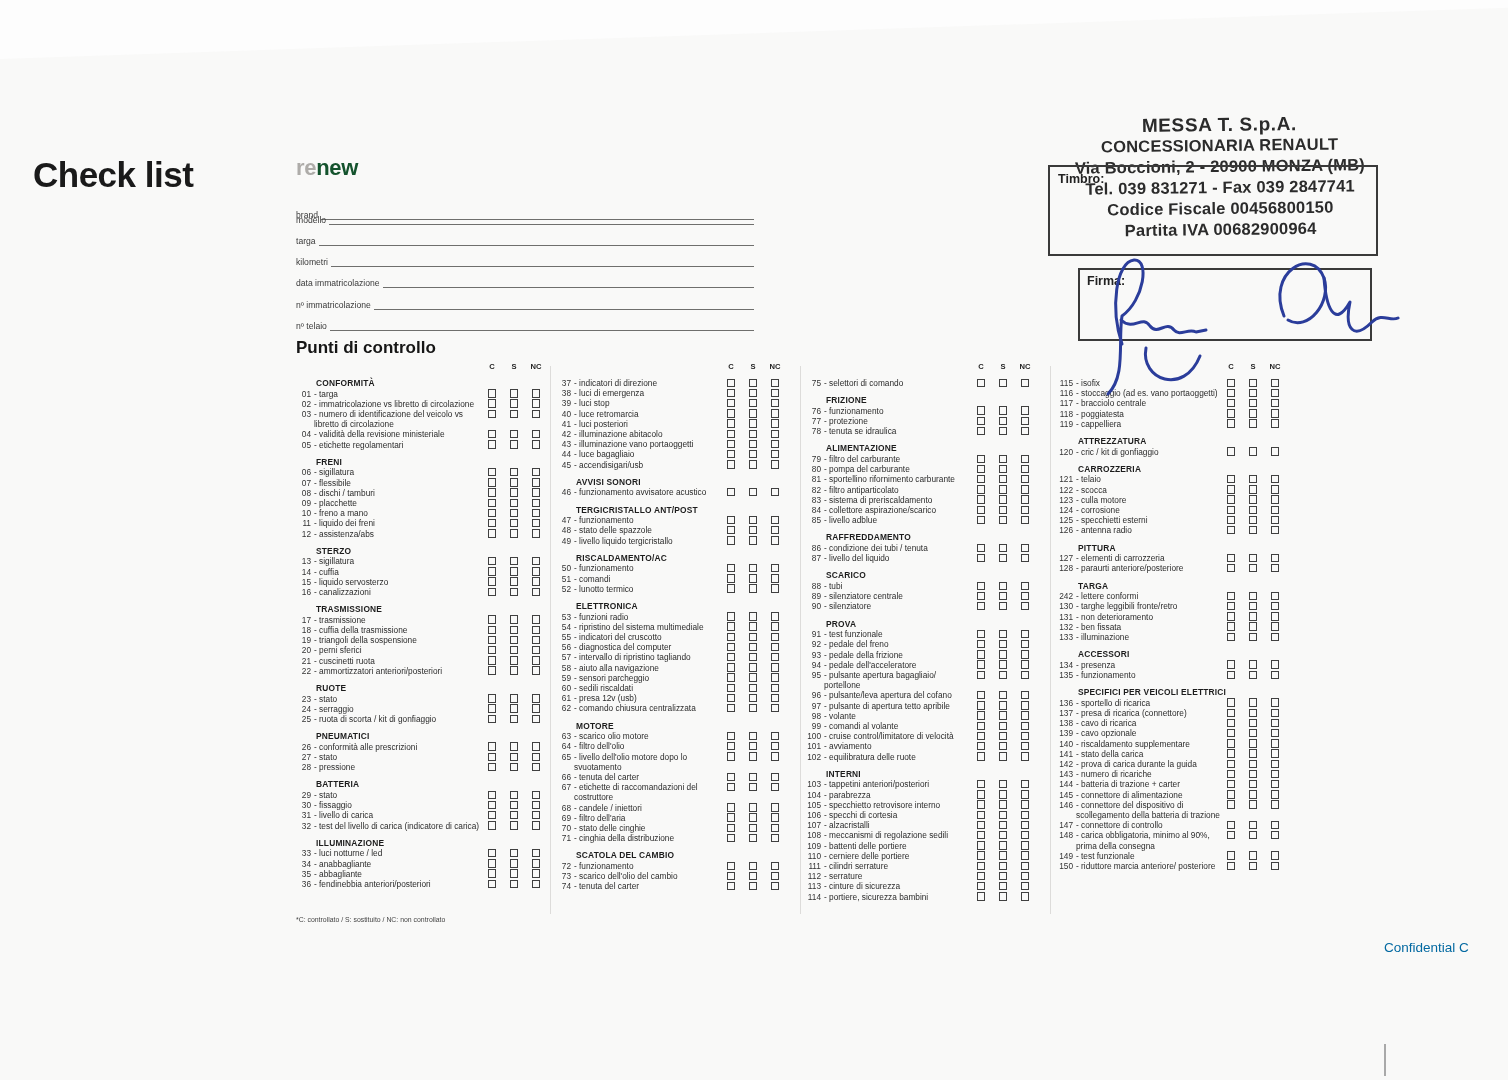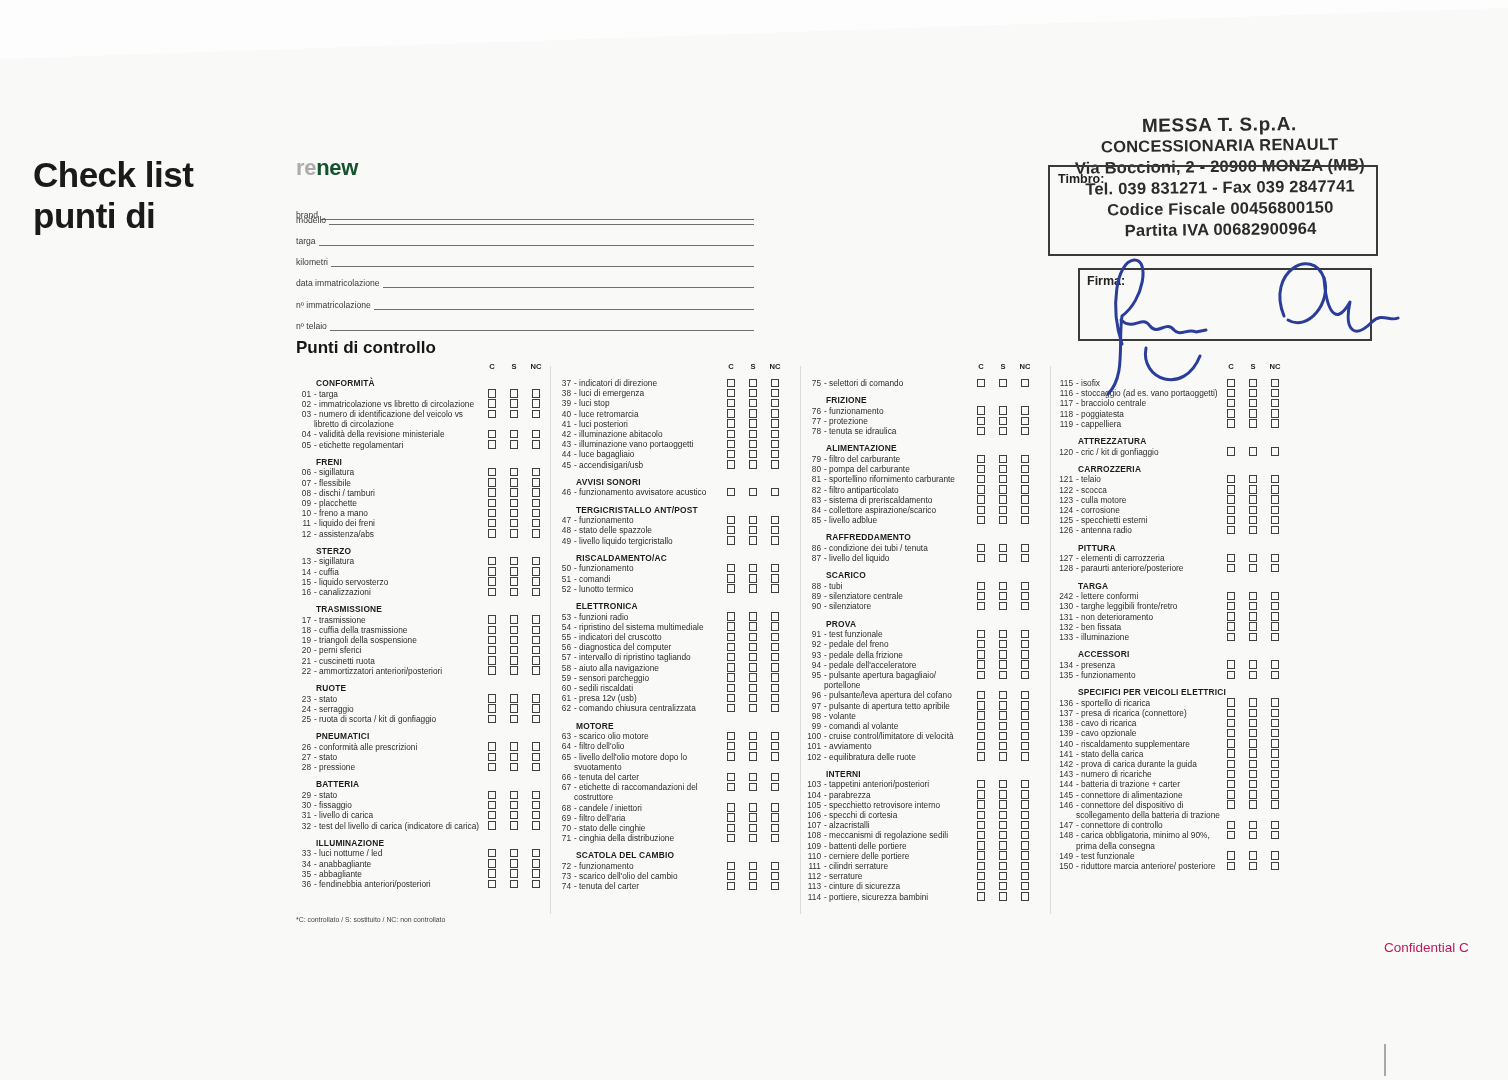--- a/index.html
+++ b/index.html
@@ -59,32 +59,31 @@
   .sec-title { margin-left:20px; font-size:8.4px; font-weight:700; letter-spacing:0.2px;
     line-height:10.6px; color:#1c1c1c; text-transform:uppercase; }
   .item { display:flex; align-items:flex-start; font-size:8.3px; line-height:10.2px; color:#2b2b2b; }
   .item .num { flex:none; width:18px; text-align:right; padding-right:3px; color:#333; }
   .item .lbl { flex:1; padding-right:4px; }
   .item .boxes { flex:none; width:58px; display:flex; gap:8px; padding-top:0.5px; }
   .bcell { width:14px; display:flex; justify-content:center; }
   .cb { width:8.5px; height:8.5px; border:1.2px solid #404040; background:transparent; }
 
   .footnote { position:absolute; left:296px; top:916px; font-size:6.9px; color:#454545; }
-  .confidential { position:absolute; left:1384px; top:940px; font-size:13.5px; color:#be185d; }
+  .confidential { position:absolute; left:1384px; top:940px; font-size:13.5px; color:#0369a1; }
   .artifact { position:absolute; left:1384px; top:1044px; width:1.5px; height:32px; background:#a9a9a9; }
 </style>
 </head>
 <body>
 
 <div class="page">
   <div class="scan-top"></div>
 
   <div class="doc-title">
     <div>Check list</div>
-    <div>punti di</div>
   </div>
 
   <div class="logo">
     <span class="re">re</span><span class="new">new</span>
   </div>
 
   <div id="form-fields">
       <div class="field" style="top: 202px;">
         <div class="fl">brand</div>
         <div class="fline"></div>

